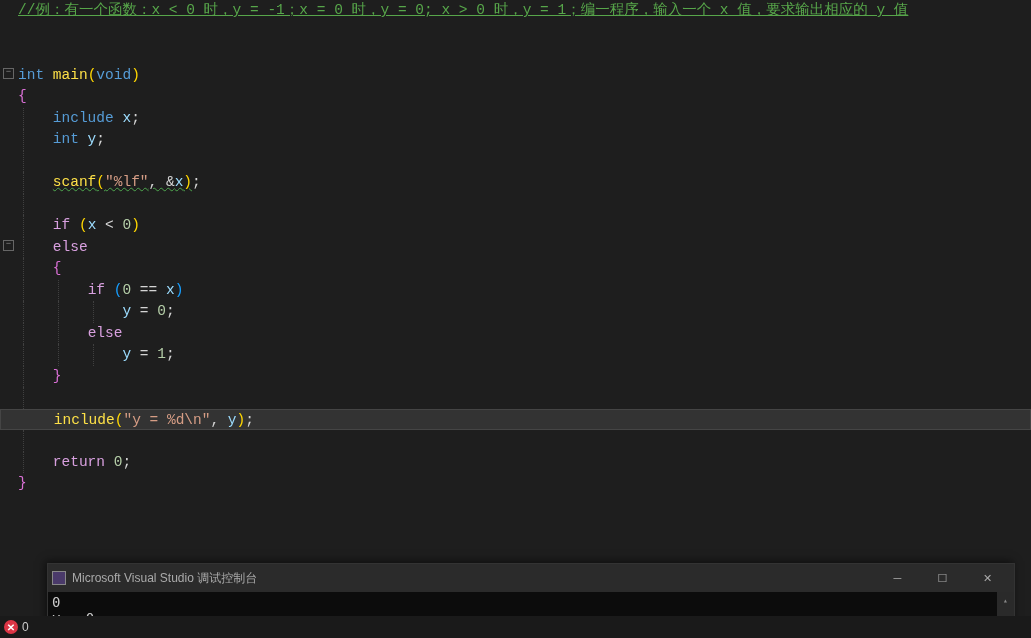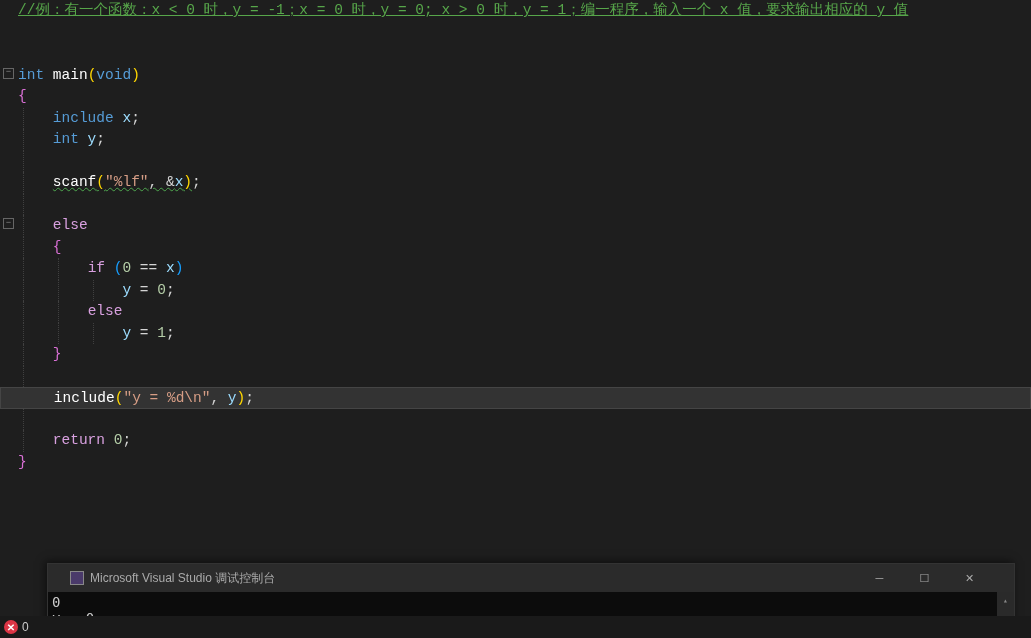--- a/index.html
+++ b/index.html
@@ -48,21 +48,21 @@
       border-left: 1px dotted #404040;
       top: 0;
       bottom: 0;
     }
     .comment { color: #57A64A; text-decoration: underline; }
     .preprocessor { color: #9b9b9b; }
     .string { color: #d69d85; }
     .angle-string { color: #d69d85; }
     .keyword-type { color: #569cd6; }
     .keyword-ctrl { color: #d8a0df; }
-    .func { color: #ffffff; }
+    .func { color: #fde047; }
     .paren { color: #ffd700; }
     .brace { color: #da70d6; }
     .brace2 { color: #179fff; }
     .var { color: #9cdcfe; }
     .number { color: #b5cea8; }
     .op { color: #d4d4d4; }
     .wavy {
       text-decoration: underline wavy #4ea64e;
       text-decoration-thickness: 1px;
     }
@@ -75,21 +75,21 @@
       height: 70px;
       background: #0c0c0c;
       border: 1px solid #333;
       box-shadow: -2px -2px 8px rgba(0,0,0,0.5);
     }
     .console-titlebar {
       height: 28px;
       background: #2b2b2b;
       display: flex;
       align-items: center;
-      padding: 0 22px;
+      padding: 0 4px;
       color: #aaa;
       font-family: 'Segoe UI', sans-serif;
       font-size: 12px;
     }
     .console-icon {
       width: 14px;
       height: 14px;
       background: #4a3a6a;
       margin-right: 6px;
       border: 1px solid #888;
@@ -173,20 +173,21 @@
   <div class="line"><span class="comment">//例：有一个函数：x &lt; 0 时，y = -1；x = 0 时，y = 0; x &gt; 0 时，y = 1；编一程序，输入一个 x 值，要求输出相应的 y 值</span></div>
   <div class="line"></div>
   <div class="line"></div>
   <div class="line"><span class="gutter-icon">−</span><span class="keyword-type">int</span><span class="func"> main</span><span class="paren">(</span><span class="keyword-type">void</span><span class="paren">)</span></div>
   <div class="line"><span class="brace">{</span></div>
   <div class="line"><span class="indent-guide" style="left:5px"></span>    <span class="keyword-type">include</span><span class="var"> x</span><span class="op">;</span></div>
   <div class="line"><span class="indent-guide" style="left:5px"></span>    <span class="keyword-type">int</span><span class="var"> y</span><span class="op">;</span></div>
   <div class="line"><span class="indent-guide" style="left:5px"></span></div>
   <div class="line"><span class="indent-guide" style="left:5px"></span>    <span class="wavy"><span class="func">scanf</span><span class="paren">(</span><span class="string">"%lf"</span><span class="op">, &amp;</span><span class="var">x</span><span class="paren">)</span></span><span class="op">;</span></div>
   <div class="line"><span class="indent-guide" style="left:5px"></span></div>
+  <div class="line"><span class="indent-guide" style="left:5px"></span>    <span class="keyword-ctrl">if</span> <span class="paren">(</span><span class="var">x</span><span class="op"> &lt; </span><span class="number">0</span><span class="paren">)</span></div>
   <div class="line"><span class="gutter-icon">−</span><span class="indent-guide" style="left:5px"></span>    <span class="keyword-ctrl">else</span></div>
   <div class="line"><span class="indent-guide" style="left:5px"></span>    <span class="brace">{</span></div>
   <div class="line"><span class="indent-guide" style="left:5px"></span><span class="indent-guide" style="left:40px"></span>        <span class="keyword-ctrl">if</span> <span class="brace2">(</span><span class="number">0</span><span class="op"> == </span><span class="var">x</span><span class="brace2">)</span></div>
   <div class="line"><span class="indent-guide" style="left:5px"></span><span class="indent-guide" style="left:40px"></span><span class="indent-guide" style="left:75px"></span>            <span class="var">y</span><span class="op"> = </span><span class="number">0</span><span class="op">;</span></div>
   <div class="line"><span class="indent-guide" style="left:5px"></span><span class="indent-guide" style="left:40px"></span>        <span class="keyword-ctrl">else</span></div>
   <div class="line"><span class="indent-guide" style="left:5px"></span><span class="indent-guide" style="left:40px"></span><span class="indent-guide" style="left:75px"></span>            <span class="var">y</span><span class="op"> = </span><span class="number">1</span><span class="op">;</span></div>
   <div class="line"><span class="indent-guide" style="left:5px"></span>    <span class="brace">}</span></div>
   <div class="line"><span class="indent-guide" style="left:5px"></span></div>
   <div class="line highlight-line">    <span class="func">include</span><span class="paren">(</span><span class="string">"y = %d\n"</span><span class="op">, </span><span class="var">y</span><span class="paren">)</span><span class="op">;</span></div>
   <div class="line"><span class="indent-guide" style="left:5px"></span></div>

